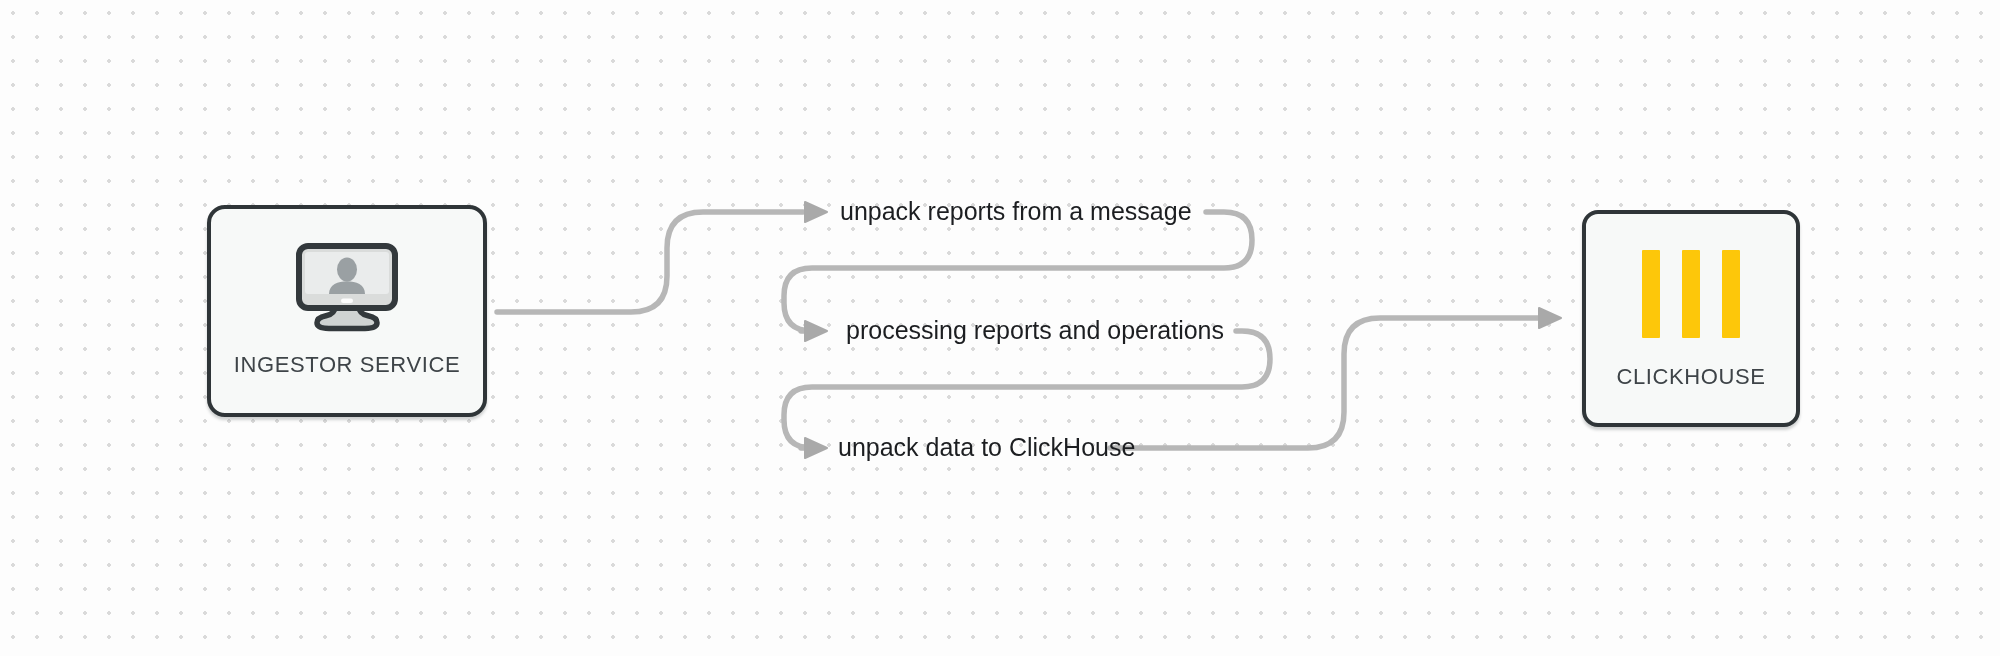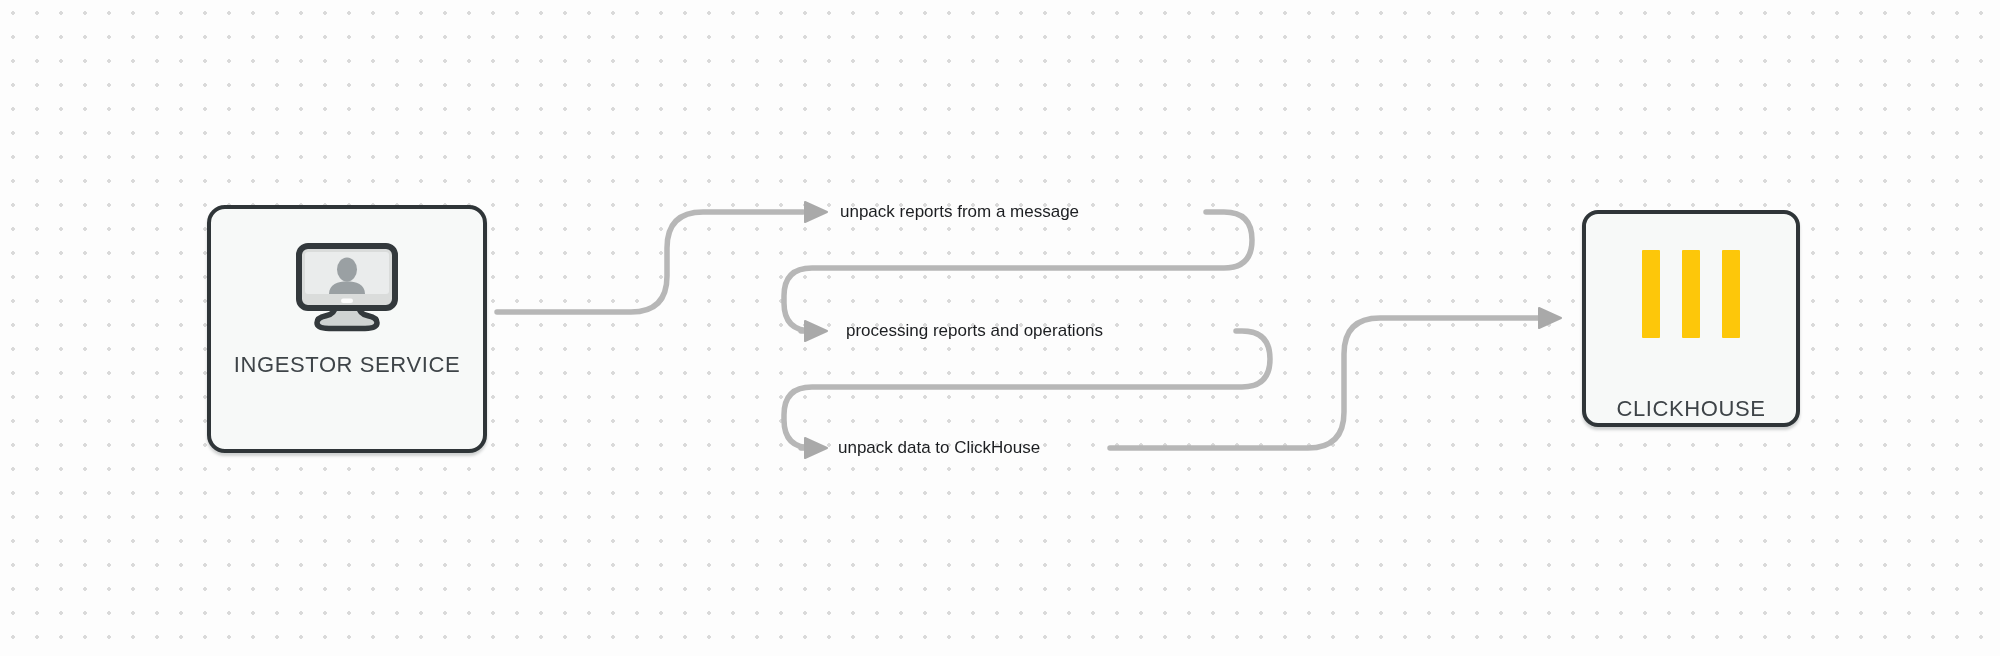--- a/index.html
+++ b/index.html
@@ -50,35 +50,35 @@
     white-space: nowrap;
   }
   .node-icon {
     position: absolute;
     left: 50%;
     transform: translateX(-50%);
   }
   .step-label {
     position: absolute;
     transform: translateY(-50%);
-    font-size: 17px;
+    font-size: 25px;
     font-weight: 500;
     color: #1c1e21;
     white-space: nowrap;
     line-height: 1.1;
   }
   #step-label-1 { left: 840px; top: 212px; }
   #step-label-2 { left: 838px; top: 331px; margin-left: 8px; }
   #step-label-3 { left: 838px; top: 448px; }
-  #node-ingestor   { left: 207px; top: 205px; width: 280px; height: 248px; }
+  #node-ingestor   { left: 207px; top: 205px; width: 280px; height: 212px; }
   #node-clickhouse { left: 1582px; top: 210px; width: 218px; height: 217px; border-radius: 16px; }
   #node-ingestor .node-icon   { top: 33px; }
   #node-ingestor .node-label  { top: 143px; }
   #node-clickhouse .node-icon  { top: 36px; }
-  #node-clickhouse .node-label { top: 150px; margin-top: 32px; }
+  #node-clickhouse .node-label { top: 150px; }
 </style>
 </head>
 <body>
 
 <div class="canvas">
 
   <svg class="wire-layer" width="2000" height="656" viewBox="0 0 2000 656" xmlns="http://www.w3.org/2000/svg">
     <path class="wire" d="M 497 312 L 631 312 Q 667 312 667 276 L 667 248 Q 667 212 703 212 L 803 212"></path>
     <polygon class="arrowhead" points="805,202 827,212 805,222"></polygon>
 

